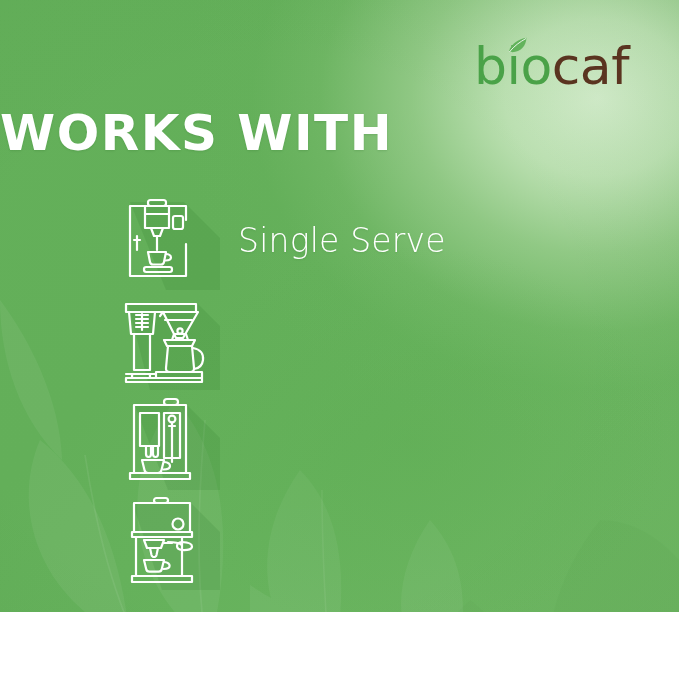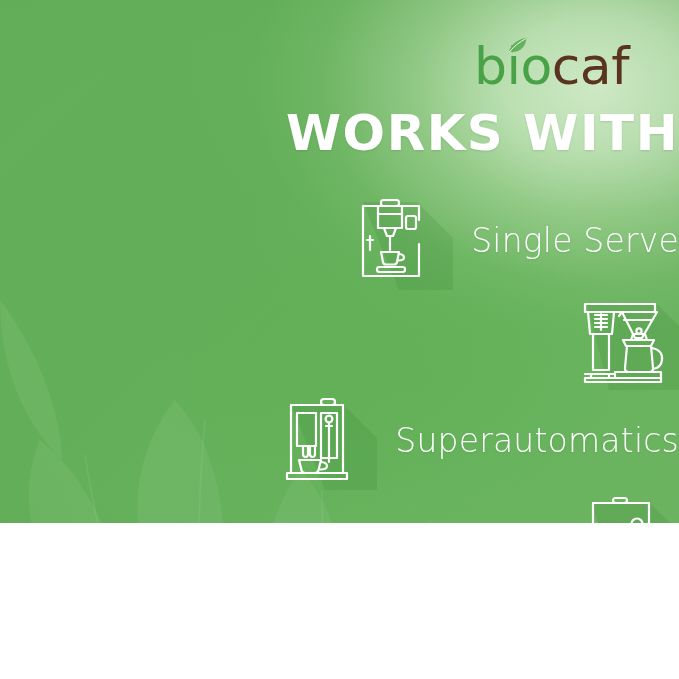--- a/index.html
+++ b/index.html
@@ -7,21 +7,21 @@
     padding: 0;
     background: #ffffff;
   }
   body {
     font-family: "Liberation Sans", sans-serif;
   }
 
   #poster {
     position: relative;
     width: 679px;
-    height: 523px;
+    height: 612px;
     overflow: hidden;
     background: #61ae57;
   }
 
   
   .bg-base {
     position: absolute;
     inset: 0;
     background: linear-gradient(135deg, #64b05a 0%, #63af59 38%, #66b25c 62%, #6fb763 100%);
   }
@@ -85,21 +85,21 @@
     width: 22px;
     height: 20px;
   }
 
   
   .headline {
     position: absolute;
     left: 0;
     right: 0;
     top: 108px;
-    text-align: right;
+    text-align: left;
     color: #ffffff;
     font-family: "DejaVu Sans", sans-serif;
     font-weight: bold;
     font-size: 50px;
     letter-spacing: 1.5px;
     line-height: 1;
     text-shadow: 0 1px 2px rgba(40,100,40,0.18);
   }
 
   
@@ -107,21 +107,20 @@
     position: absolute;
     left: 0;
     top: 190px;
     width: 679px;
   }
   .row {
     position: relative;
     height: 100px;
     display: flex;
     align-items: center;
-    justify-content: flex-end;
   }
   .icon-wrap {
     position: relative;
     width: 100px;
     height: 100px;
     margin-left: 120px;
     flex: 0 0 auto;
   }
   .icon-wrap svg {
     position: absolute;
@@ -286,21 +285,20 @@
             <path d="M49 36 L 55 36"></path>
 
             <path d="M22 70 L 44 70 L 41.5 80 Q 41 83, 38 83 L 28 83 Q 25 83, 24.5 80 Z"></path>
             <path d="M44 72 Q 50 72.5, 50 76 Q 50 79.5, 43.5 79.5"></path>
 
             <path d="M10 83 L 70 83 L 70 89 L 10 89 Z"></path>
             <path d="M14 89 L 66 89"></path>
           </g>
         </svg>
       </div>
-      <div class="row-label">Superautomatics</div>
     </div>
 
     <div class="row">
       <div class="icon-wrap">
         <svg viewBox="0 0 100 100">
           <g opacity="0.13" fill="#1f6b22">
             <path d="M12 12 L 70 12 L 100 42 L 100 100 L 42 100 Z"></path>
           </g>
           <g fill="none" stroke="#ffffff" stroke-width="2.2" stroke-linejoin="round" stroke-linecap="round">
 

